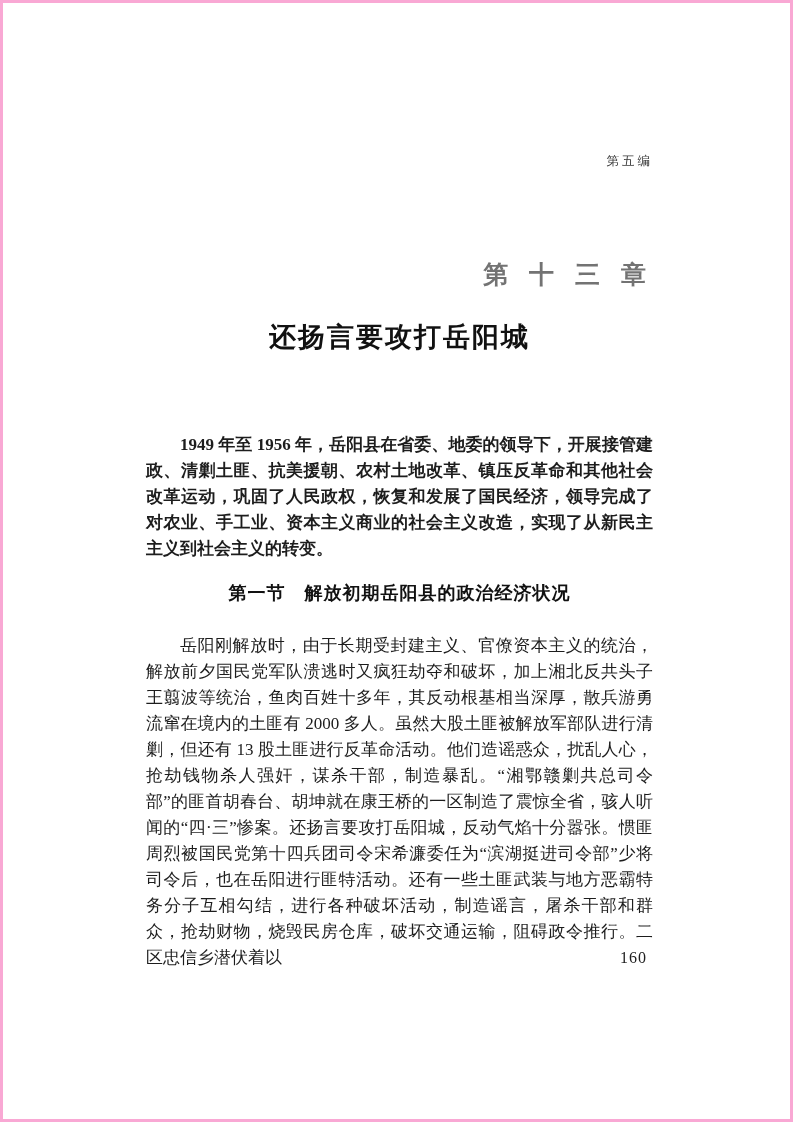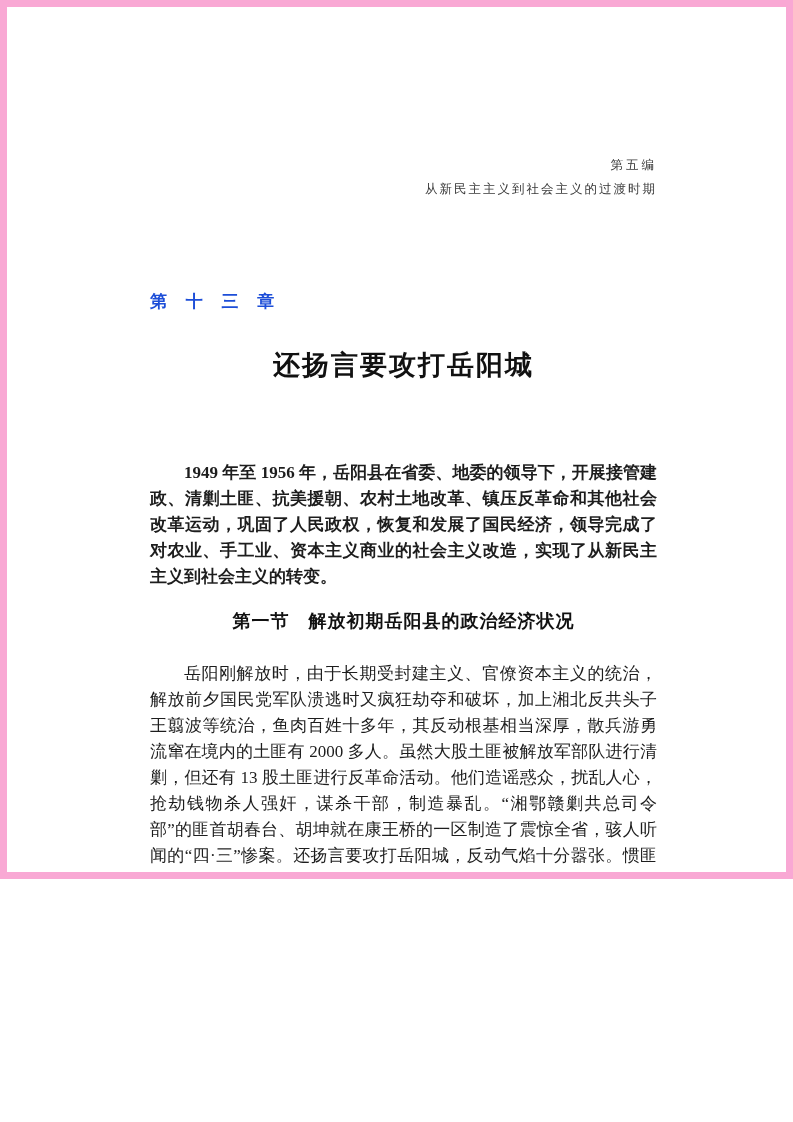--- a/index.html
+++ b/index.html
@@ -3,24 +3,24 @@
 <meta charset="utf-8">
 <style>
   html, body {
     margin: 0;
     padding: 0;
     background: #ffffff;
   }
   .page {
     position: relative;
     width: 793px;
-    height: 879px;
+    height: 1122px;
     box-sizing: border-box;
     background: #ffffff;
-    border: 7px solid #f9a8d4;
+    border: 3px solid #f9a8d4;
     overflow: hidden;
     font-family: "Liberation Serif", "DejaVu Serif", serif;
     color: #1d1d1d;
   }
   .content {
     position: absolute;
     left: 143px;
     top: 0;
     width: 507px;
     padding-top: 146px;
@@ -34,27 +34,27 @@
     color: #3a3a3a;
   }
   .page-header .volume {
     letter-spacing: 3px;
   }
   .page-header .subtitle {
     letter-spacing: 2px;
   }
   .chapter-number {
     margin: 84px 0 0 0;
-    text-align: left;
+    text-align: right;
     font-family: "Liberation Sans", "DejaVu Sans", sans-serif;
     font-weight: bold;
-    font-size: 17px;
+    font-size: 25px;
     letter-spacing: 7px;
     line-height: 34px;
-    color: #1d4ed8;
+    color: #737373;
   }
   .chapter-title {
     margin: 27px 0 0 0;
     text-align: center;
     font-family: "Liberation Sans", "DejaVu Sans", sans-serif;
     font-weight: bold;
     font-size: 27px;
     letter-spacing: 2px;
     line-height: 38px;
     color: #111111;
@@ -95,21 +95,20 @@
   }
 </style>
 </head>
 <body>
 
 <div class="page">
   <div class="content">
 
     <header class="page-header">
       <div class="volume">第五编</div>
-      <div class="subtitle">从新民主主义到社会主义的过渡时期</div>
     </header>
 
     <h1 class="chapter-number">第 十 三 章</h1>
 
     <h2 class="chapter-title">还扬言要攻打岳阳城</h2>
 
     <p class="para para-intro">1949 年至 1956 年，岳阳县在省委、地委的领导下，开展接管建政、清剿土匪、抗美援朝、农村土地改革、镇压反革命和其他社会改革运动，巩固了人民政权，恢复和发展了国民经济，领导完成了对农业、手工业、资本主义商业的社会主义改造，实现了从新民主主义到社会主义的转变。</p>
 
     <h3 class="section-heading">第一节　解放初期岳阳县的政治经济状况</h3>
 

